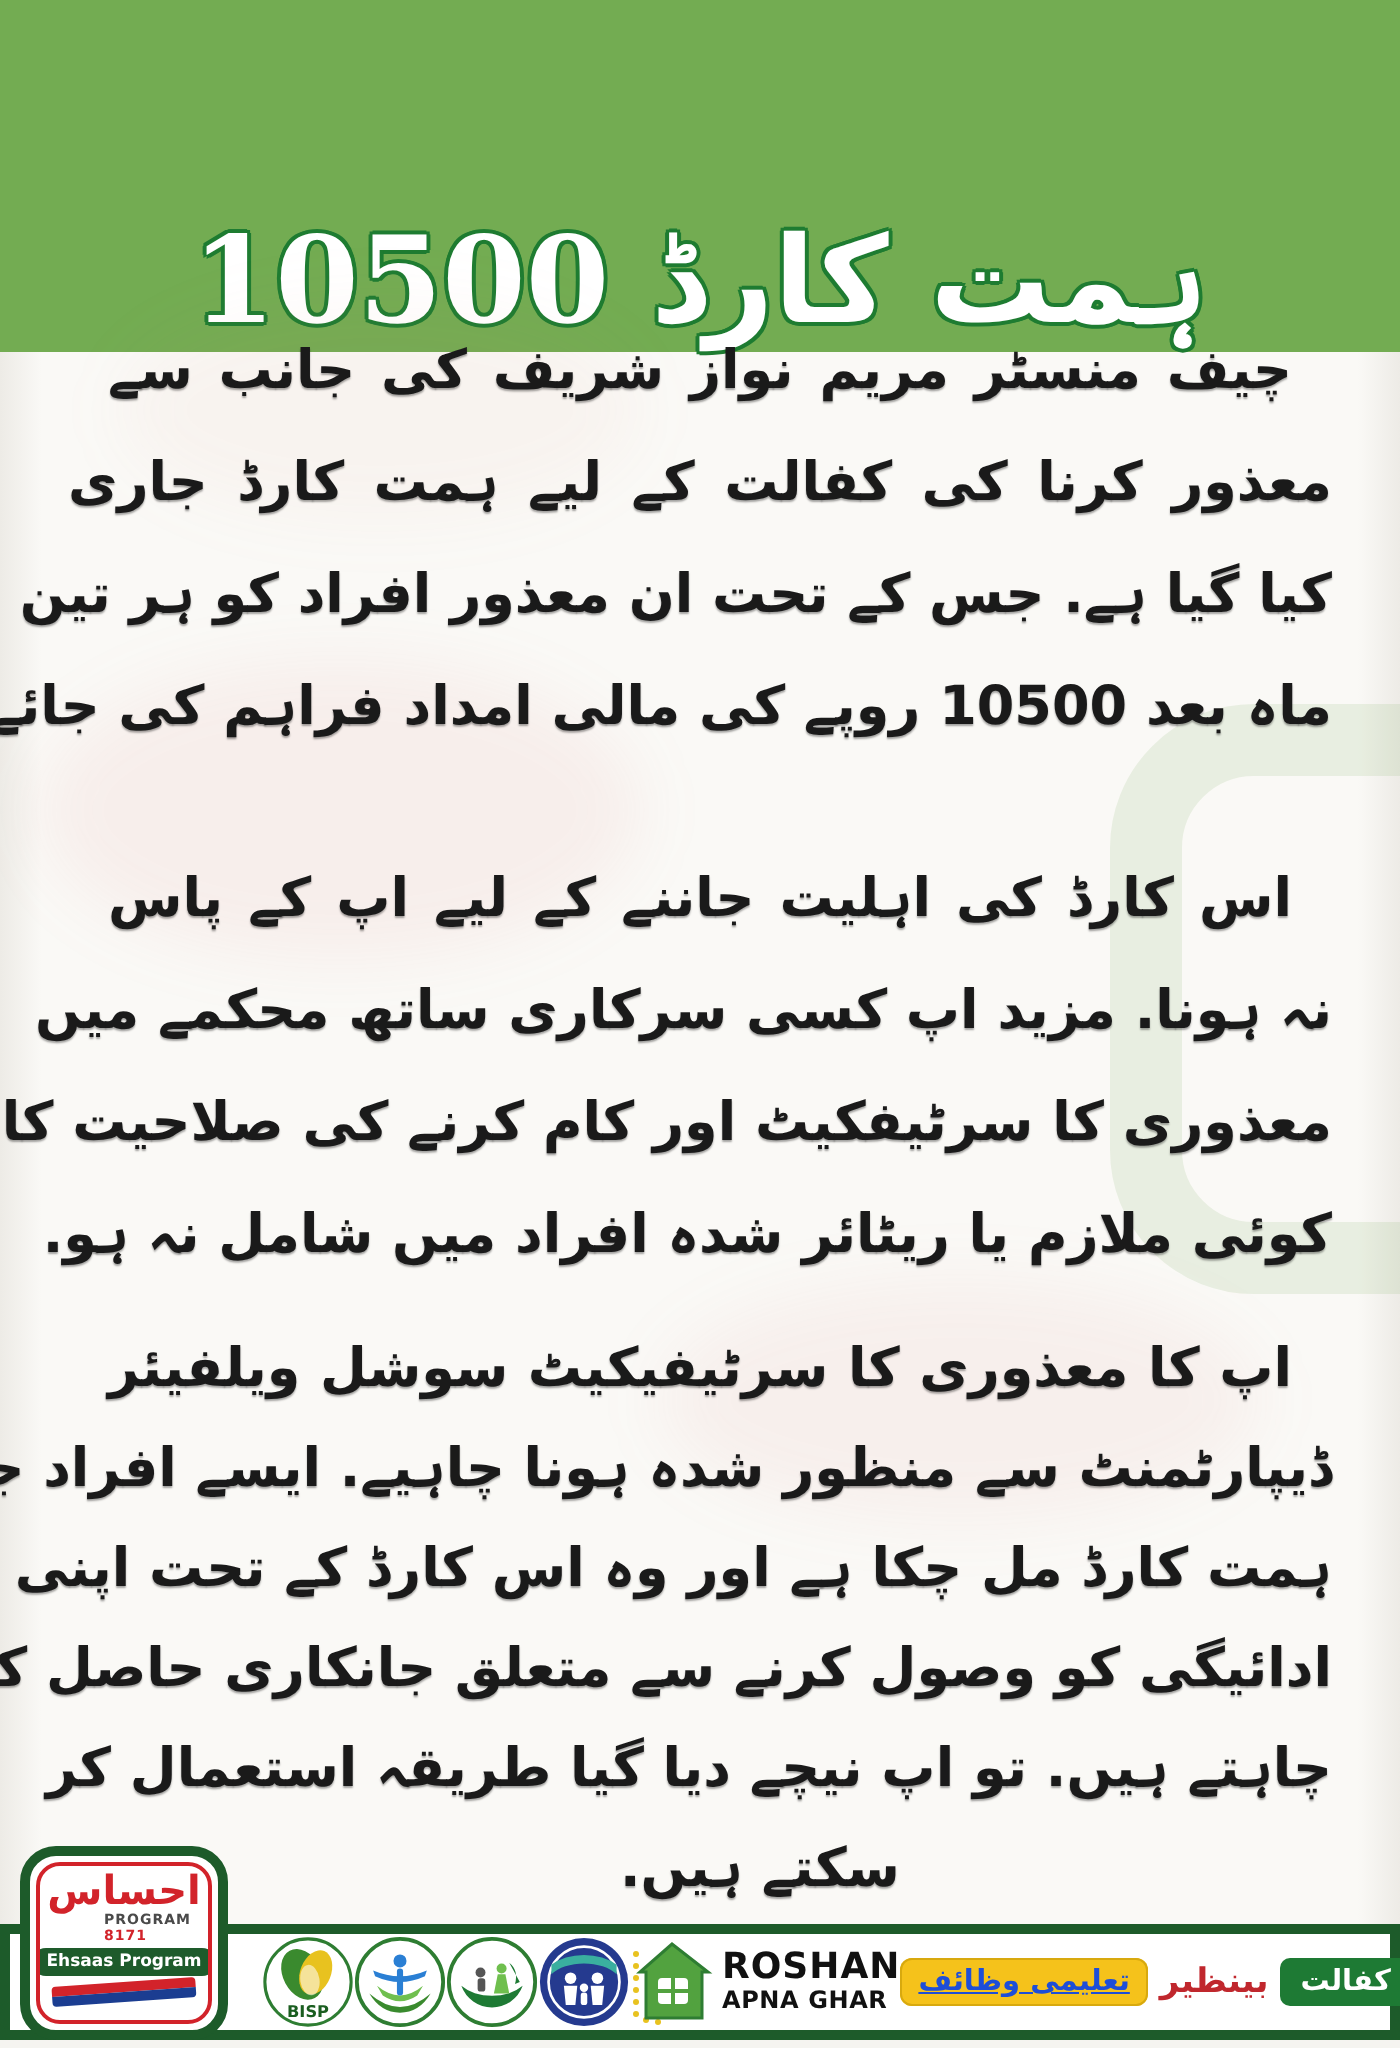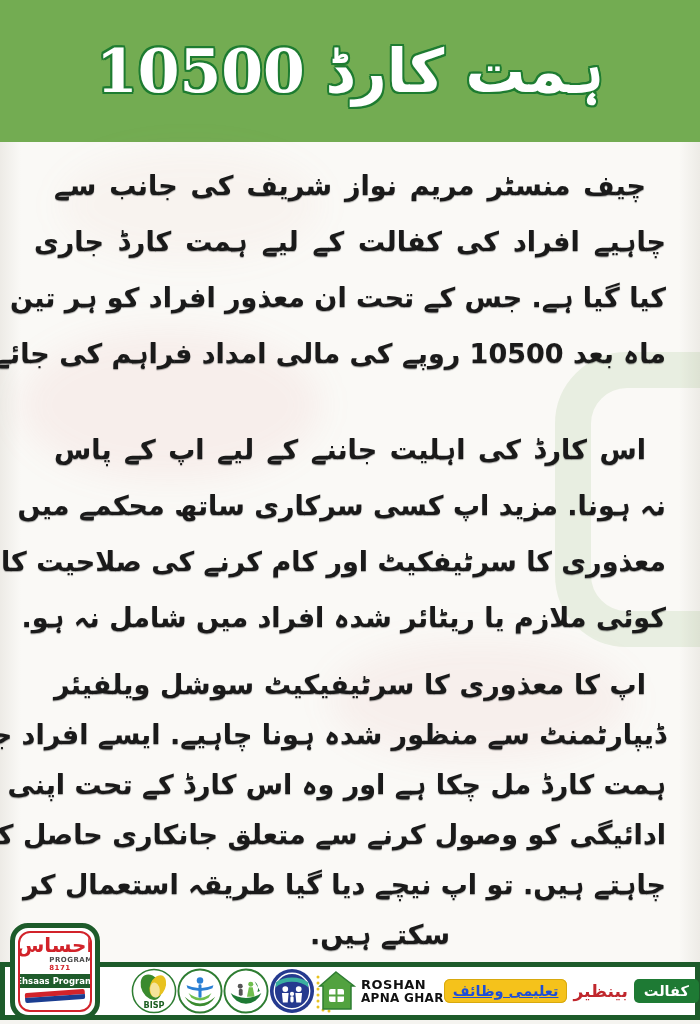--- a/index.html
+++ b/index.html
@@ -4,22 +4,22 @@
 <style>
   * { margin:0; padding:0; box-sizing:border-box; }
   body { background:#e8e8e8; font-family:"DejaVu Sans", sans-serif; }
   .page {
     position:relative; width:700px; height:1024px; margin:0 auto;
     background:linear-gradient(90deg,#edebe6 0,#faf9f6 3%,#faf9f6 97%,#edebe6 100%);
     overflow:hidden;
   }
   
   .banner {
-    position:absolute; top:0; left:0; right:0; height:142px;
-    background:#73ac52; display:flex; align-items:center; justify-content:center;
+    position:absolute; top:0; left:0; right:0; height:176px;
+    background:#73ac52; display:flex; align-items:flex-end; justify-content:center;
   }
   .banner-title {
     direction:rtl; unicode-bidi:plaintext;
     font-family:"DejaVu Serif","DejaVu Sans",serif;
     font-size:60px; font-weight:bold; color:#ffffff; letter-spacing:1px;
     text-shadow:
       2px 0 0 #1e7c31, -2px 0 0 #1e7c31, 0 2px 0 #1e7c31, 0 -2px 0 #1e7c31,
       1.6px 1.6px 0 #1e7c31, -1.6px -1.6px 0 #1e7c31,
       1.6px -1.6px 0 #1e7c31, -1.6px 1.6px 0 #1e7c31;
   }
@@ -47,21 +47,21 @@
   .para.p2 { margin-bottom:14px; }
   
   .footer {
     position:absolute; left:0; right:0; top:962px; height:58px;
     background:#ffffff; border:5px solid #1d5b2a; z-index:2;
     display:flex; align-items:center; justify-content:space-between;
     padding:2px 8px 2px 126px;
   }
   
   .ehsaas {
-    position:absolute; left:10px; top:923px; width:90px; height:97px; z-index:3;
+    position:absolute; left:10px; top:923px; width:104px; height:97px; z-index:3;
     background:#fff; border:5px solid #1d5b2a; border-radius:18px; padding:3px;
   }
   .ehsaas-inner {
     width:100%; height:100%; border:2.5px solid #d2232a; border-radius:12px;
     display:flex; flex-direction:column; align-items:center; overflow:hidden; padding-top:2px;
   }
   .ehsaas-urdu { direction:rtl; color:#d2232a; font-size:20px; font-weight:bold; line-height:1; }
   .ehsaas-prog { font-size:7px; font-weight:bold; color:#4a4a4a; letter-spacing:.5px; margin-top:1px;padding-left:32px; }
   .ehsaas-prog .num { color:#d2232a; }
   .ehsaas-pill {
@@ -69,21 +69,21 @@
     border-radius:9px; padding:2px 7px; margin-top:2px; white-space:nowrap;
   }
   .ehsaas-stripes { width:86%; height:11px; margin-top:3px; transform:rotate(-4deg); }
   .ehsaas-stripes .s1 { height:5px; background:#d2232a; border-radius:2px 2px 0 0; }
   .ehsaas-stripes .s2 { height:5px; background:#1b3d91; border-radius:0 0 2px 2px; }
   
   .logo-circ { flex:0 0 auto; width:46px; height:46px; }
   
   .roshan-wrap { display:flex; align-items:center; gap:4px; flex:0 0 auto; }
   .roshan-text { font-weight:bold; color:#111; line-height:1.05; }
-  .roshan-text .l1 { font-size:13px; letter-spacing:.5px; }
+  .roshan-text .l1 { font-size:18px; letter-spacing:.5px; }
   .roshan-text .l2 { font-size:12px; letter-spacing:.3px; }
   
   .badge-row { display:flex; align-items:center; gap:6px; flex:0 0 auto; }
   .badge-yellow {
     background:#f5c21b; color:#1d4ed8; direction:rtl;
     font-size:14.5px; font-weight:bold; border-radius:6px; padding:4px 9px;
     box-shadow:0 0 0 1px #d8a90e inset;
     text-decoration:underline;
   }
   .badge-green {
@@ -103,21 +103,21 @@
   </div>
 
   <div class="wm-green"></div>
   <div class="wm-pink1"></div>
   <div class="wm-pink2"></div>
   <div class="wm-pink3"></div>
 
   <div class="body-text">
     <div class="para p1">
       <div class="line indent">چیف منسٹر مریم نواز شریف کی جانب سے</div>
-      <div class="line">چاہیے افراد کی کفالت کے لیے ہمت کارڈ جاری</div>
+      <div class="line">معذور کرنا کی کفالت کے لیے ہمت کارڈ جاری</div>
       <div class="line">کیا گیا ہے. جس کے تحت ان معذور افراد کو ہر تین</div>
       <div class="line">ماہ بعد 10500 روپے کی مالی امداد فراہم کی جائے گی.</div>
     </div>
     <div class="para p2">
       <div class="line indent">اس کارڈ کی اہلیت جاننے کے لیے اپ کے پاس</div>
       <div class="line">نہ ہونا. مزید اپ کسی سرکاری ساتھ محکمے میں</div>
       <div class="line">معذوری کا سرٹیفکیٹ اور کام کرنے کی صلاحیت کا</div>
       <div class="line">کوئی ملازم یا ریٹائر شدہ افراد میں شامل نہ ہو.</div>
     </div>
     <div class="para p3">

